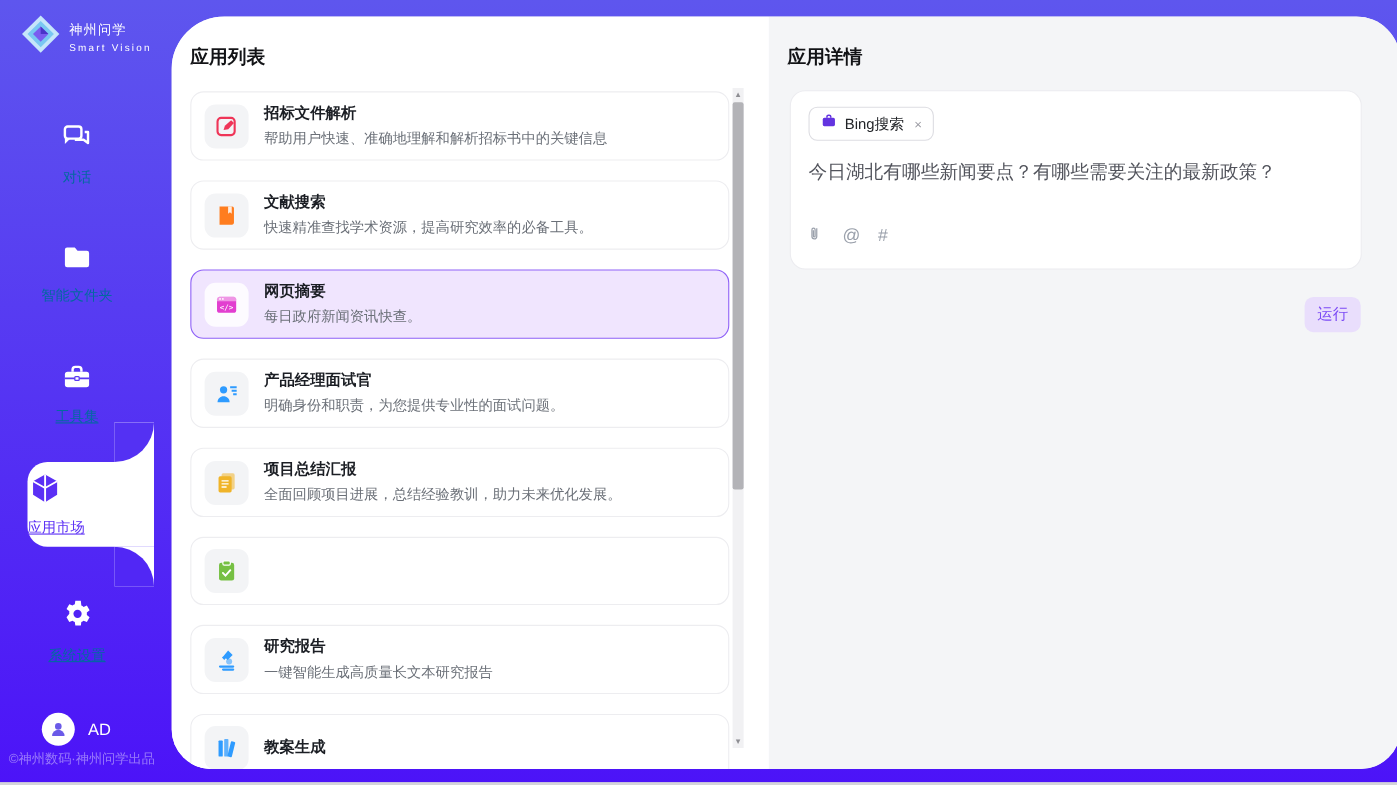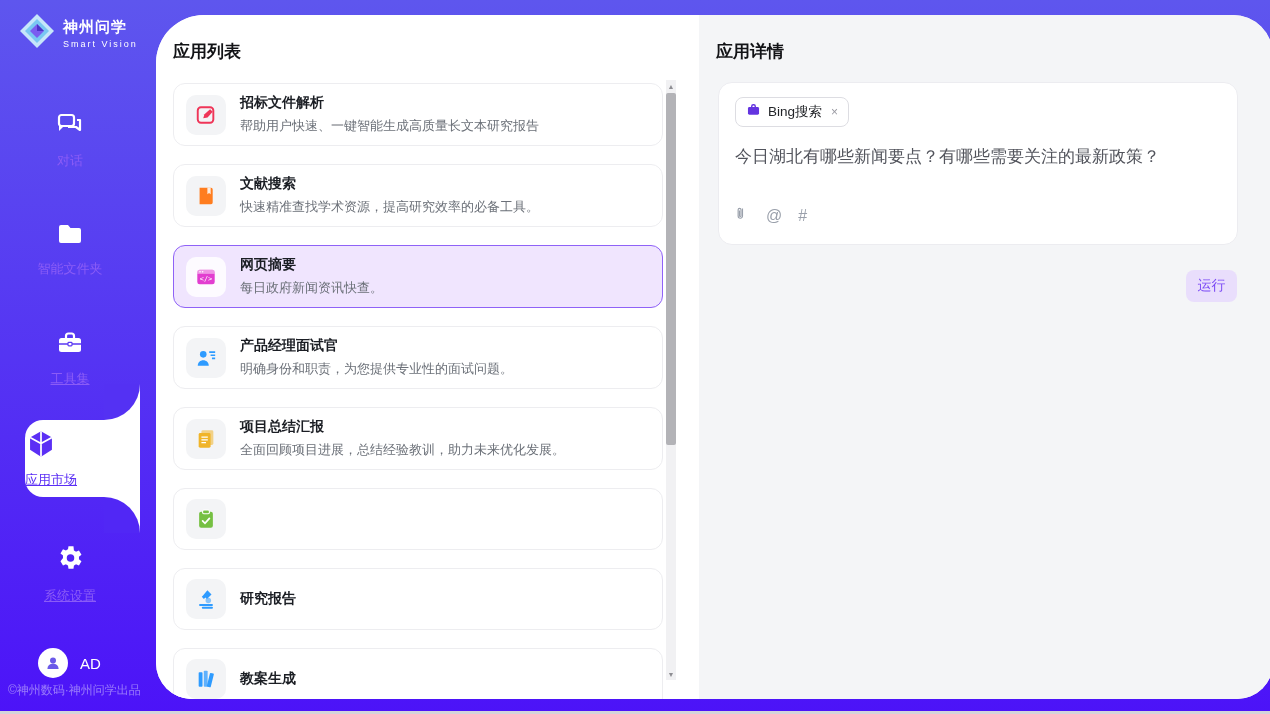--- a/index.html
+++ b/index.html
@@ -7,25 +7,25 @@
   body {
     font-family:"Liberation Sans", sans-serif;
     background:linear-gradient(180deg,#5e56ee 0%,#4c13f8 100%);
     position:relative;
   }
 
   
   .sidebar { position:absolute; left:0; top:0; width:140px; height:714px; z-index:3; }
   .logo { position:absolute; left:18px; top:12px; display:flex; align-items:center; gap:7px; }
   .logo-text { color:#fff; }
-  .logo-name { font-size:15px; font-weight:bold; letter-spacing:1px; }
+  .logo-name { font-size:12px; font-weight:normal; letter-spacing:1px; }
   .logo-tag { font-size:9px; letter-spacing:2px; margin-top:2px; }
   .nav-item { position:absolute; left:0; width:140px; text-align:center; color:#fff; cursor:pointer; }
   .nav-item .nicon { display:block; margin:0 auto 9px; }
-  .nav-label { font-size:13px; color:#8b5cf6; }
+  .nav-label { font-size:13px; color:#0369a1; }
   .nav-label.u { text-decoration:underline; }
   .nav-chat { top:112px; }
   .nav-folder { top:222px; }
   .nav-tools { top:330px; }
   .nav-settings { top:543px; }
 
   
   .active-bubble {
     position:absolute; left:25px; top:420px; width:115px; height:77px;
     background:#fff; border-radius:18px 0 0 18px; z-index:2;
@@ -189,21 +189,21 @@
     <div class="app-list" id="app-list">
         <div class="app-card">
     <span class="app-icon" style="color: rgb(239, 53, 88);">
             <svg width="22" height="22" viewBox="0 0 24 24">
               <rect x="3" y="3.5" width="17" height="17" rx="3.5" fill="none" stroke="currentColor" stroke-width="2.1"></rect>
               <path d="M9 15.5l1.3-4.2 6.2-5.6 2.8 2.8-5.6 6.2z" fill="currentColor"></path>
             </svg>
           </span>
     <span class="app-texts">
       <span class="app-name">招标文件解析</span>
-      <span class="app-desc">帮助用户快速、一键智能生成高质量长文本研究报告</span>
+      <span class="app-desc">帮助用户快速、准确地理解和解析招标书中的关键信息</span>
     </span>
   </div>
         <div class="app-card">
     <span class="app-icon" style="color: rgb(255, 125, 31);">
             <svg width="22" height="22" viewBox="0 0 24 24">
               <path d="M5 3h12.5a1.8 1.8 0 011.8 1.8v14.4a1.8 1.8 0 01-1.8 1.8H5z" fill="currentColor"></path>
               <path d="M13.5 3h3.6v7.2l-1.8-1.5-1.8 1.5z" fill="#fff" opacity="0.85"></path>
             </svg>
           </span>
     <span class="app-texts">
@@ -264,20 +264,21 @@
         <div class="app-card">
     <span class="app-icon" style="color: rgb(46, 155, 255);">
             <svg width="22" height="22" viewBox="0 0 24 24">
               <path d="M13.5 2.5l4.5 4.5-5 5-1.7-1.7-1.6 1.6-2.3-2.3 1.6-1.6z" fill="currentColor"></path>
               <circle cx="14.5" cy="13.5" r="3" fill="currentColor" opacity="0.55"></circle>
               <path d="M5.5 18.5h13M8.5 21.5h10" stroke="currentColor" stroke-width="2.2" stroke-linecap="round"></path>
             </svg>
           </span>
     <span class="app-texts">
       <span class="app-name">研究报告</span>
+      <span class="app-desc">一键智能生成高质量长文本研究报告</span>
     </span>
   </div>
         <div class="app-card">
     <span class="app-icon" style="color: rgb(46, 155, 255);">
             <svg width="22" height="22" viewBox="0 0 24 24">
               <rect x="4" y="4.5" width="4.2" height="16" rx="0.9" fill="currentColor"></rect>
               <rect x="9.6" y="3" width="4.2" height="17.5" rx="0.9" fill="currentColor" opacity="0.75"></rect>
               <rect x="14.6" y="5.5" width="4.4" height="15.5" rx="0.9" transform="rotate(14 16.8 13)" fill="currentColor"></rect>
             </svg>
           </span>

